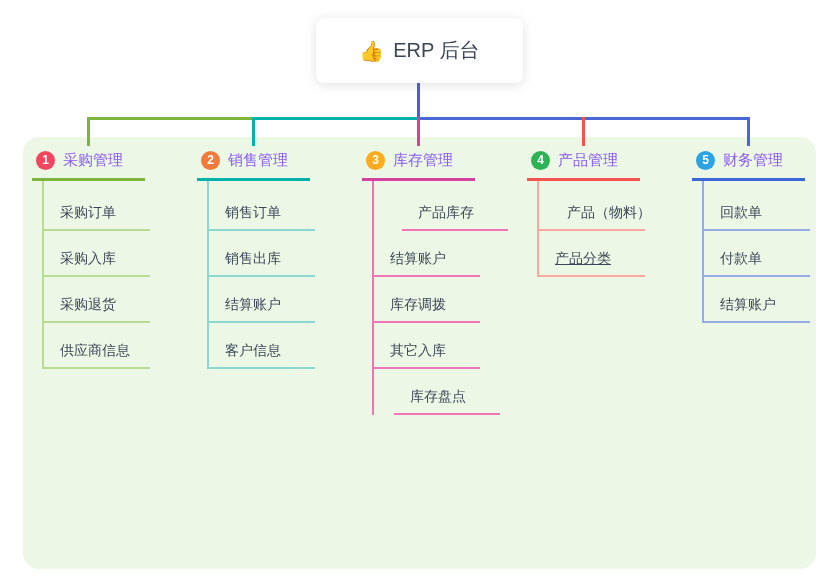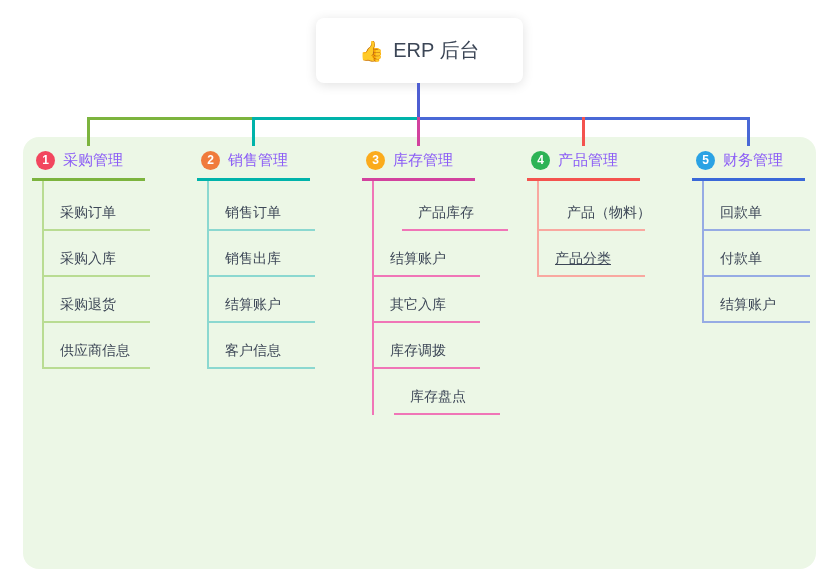--- a/index.html
+++ b/index.html
@@ -97,22 +97,22 @@
       </div>
     </div>
     <div class="branch" style="left: 362px;">
       <div class="branch-header" style="border-bottom: 3px solid rgb(210, 66, 158);">
         <span class="badge" style="background: rgb(251, 171, 28);">3</span>
         <span class="branch-title">库存管理</span>
       </div>
       <div class="branch-items" style="border-left-color: rgb(240, 117, 183);">
         <div class="leaf" style="border-bottom-color: rgb(240, 117, 183); margin-left: 28px;">产品库存</div>
         <div class="leaf" style="border-bottom-color: rgb(240, 117, 183);">结算账户</div>
+        <div class="leaf" style="border-bottom-color: rgb(240, 117, 183);">库存调拨</div>
         <div class="leaf" style="border-bottom-color: rgb(240, 117, 183);">其它入库</div>
-        <div class="leaf" style="border-bottom-color: rgb(240, 117, 183);">库存调拨</div>
         <div class="leaf" style="border-bottom-color: rgb(240, 117, 183); margin-left: 20px;">库存盘点</div>
       </div>
     </div>
     <div class="branch" style="left: 527px;">
       <div class="branch-header" style="border-bottom: 3px solid rgb(244, 83, 78);">
         <span class="badge" style="background: rgb(45, 179, 85);">4</span>
         <span class="branch-title">产品管理</span>
       </div>
       <div class="branch-items" style="border-left-color: rgb(249, 168, 160);">
         <div class="leaf" style="border-bottom-color: rgb(249, 168, 160); padding-left: 28px;">产品（物料）</div>

